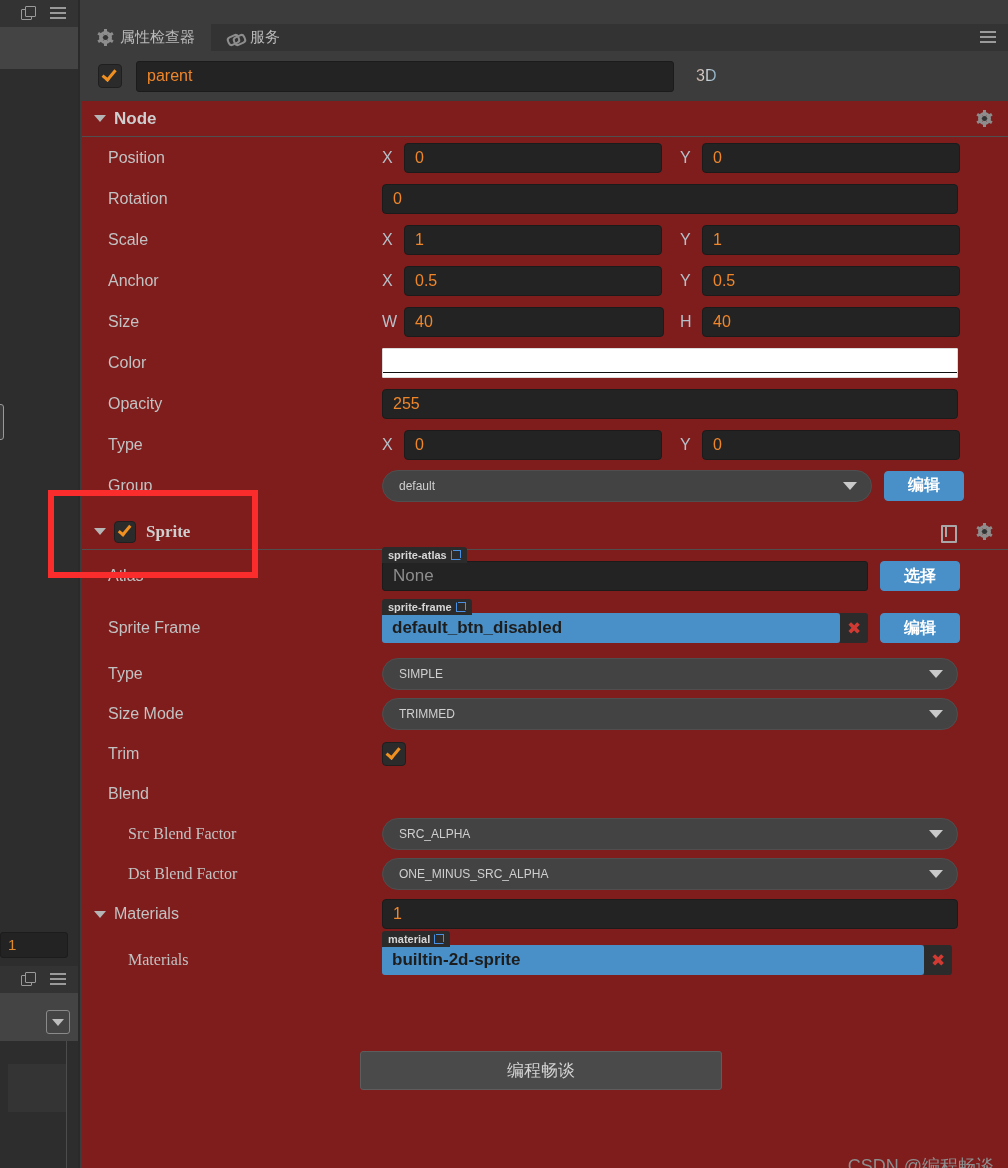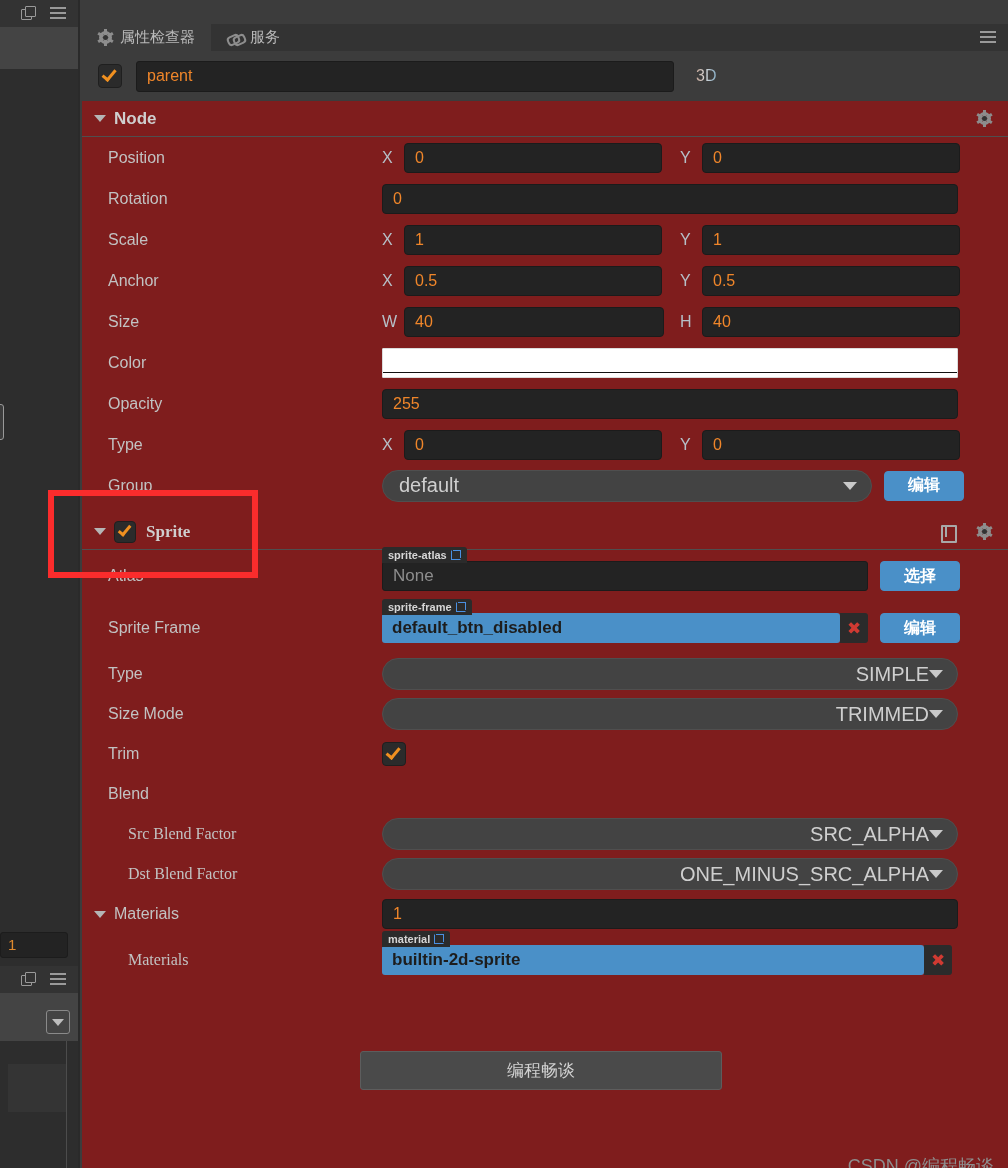--- a/index.html
+++ b/index.html
@@ -155,29 +155,29 @@
   .pair-gap { width: 18px; flex: 0 0 auto; }
 
   .swatch {
     width: 576px; height: 30px; background: #ffffff; border: 1px solid #dcdcdc;
     position: relative; border-radius: 1px;
   }
   .swatch .alpha { position: absolute; left: 0; bottom: 0; width: 100%; height: 5px; background:#fff; border-top:1px solid #111; }
 
   .dropdown {
     height: 32px; background: #434343; border: 1px solid #4f4f4f; border-radius: 16px;
-    display: flex; align-items: center; padding: 0 14px 0 16px; color: #cfcfcf; font-size: 20px;
+    display: flex; align-items: center; padding: 0 14px 0 16px; color: #cfcfcf; font-size: 12px;
   }
   .dropdown .dval { flex: 1 1 auto; }
   .dropdown .dtri {
     width: 0; height: 0; border-left: 7px solid transparent; border-right: 7px solid transparent;
     border-top: 8px solid #c9c9c9;
   }
   .dropdown.w-group { width: 490px; }
-  .dropdown.w-full { width: 576px; text-align: right; }
+  .dropdown.w-full { width: 576px; }
 
   .btn-blue {
     background: #4a90c8; border: 1px solid #4a90c8; border-radius: 4px;
     color: #ffffff; font-size: 16px; font-weight: bold;
     height: 30px; min-width: 80px; display: flex; align-items: center; justify-content: center;
     margin-left: 12px; flex: 0 0 auto;
   }
 
   
   .asset-wrap { position: relative; display: flex; align-items: center; }

